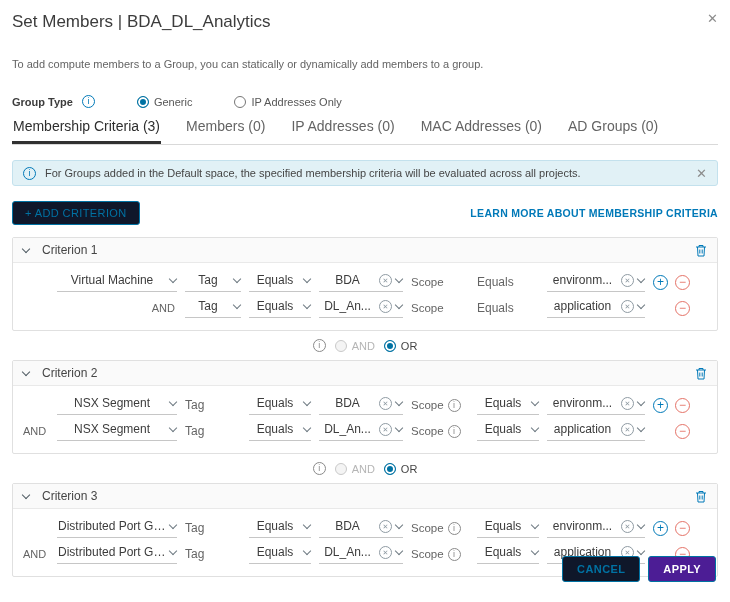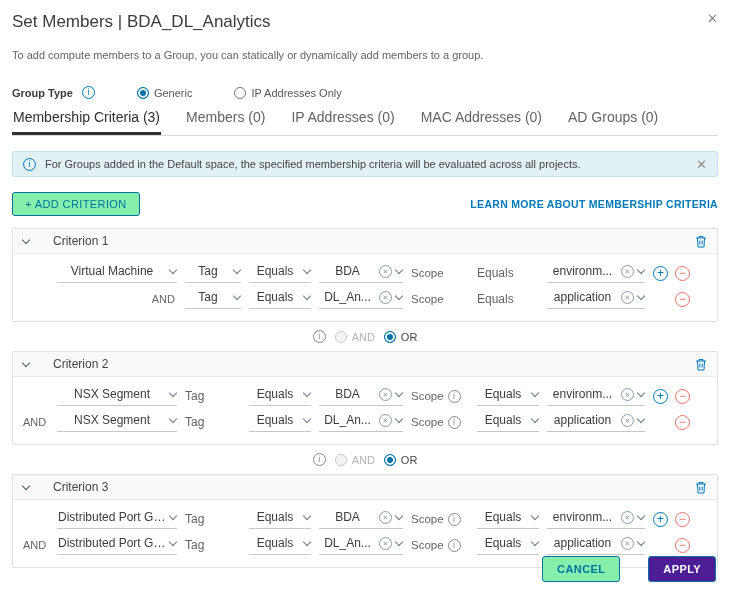--- a/index.html
+++ b/index.html
@@ -1,20 +1,20 @@
 <!DOCTYPE html>
 <html><head>
 <meta charset="utf-8">
 <style>
   *{box-sizing:border-box;margin:0;padding:0;}
   html,body{background:#fff;}
   body{font-family:"Liberation Sans",sans-serif;color:#454545;}
   .dialog{position:relative;width:730px;height:602px;background:#fff;padding:12px 12px 0;overflow:hidden;}
 
-  .dlg-header{display:flex;align-items:flex-start;justify-content:space-between;margin-bottom:17px;}
+  .dlg-header{display:flex;align-items:flex-start;justify-content:space-between;margin-bottom:26px;}
   .dlg-title{font-size:17px;font-weight:400;color:#3c3c3c;}
   .icon-x{color:#8c8c8c;font-size:13px;line-height:1;cursor:pointer;}
 
   .subtitle{font-size:11px;color:#646464;margin-bottom:25px;}
 
   .group-type{display:flex;align-items:center;gap:9px;font-size:11px;margin-bottom:5px;}
   .gt-label{font-weight:700;color:#3c3c3c;}
   .info-i{display:inline-flex;align-items:center;justify-content:center;width:13px;height:13px;border-radius:50%;border:1px solid currentColor;font-size:9px;line-height:1;flex:none;font-style:normal;}
   .info-blue{color:#0079b8;}
   .info-grey{color:#8a8a8a;}
@@ -25,26 +25,26 @@
   .gt-gap{width:24px;}
 
   .tabs{display:flex;gap:24px;border-bottom:1px solid #d9d9d9;margin-bottom:15px;}
   .tab{font-size:14px;color:#646464;padding:5px 1px 7px;border-bottom:3px solid transparent;cursor:pointer;white-space:nowrap;}
   .tab.active{color:#2e2e2e;border-bottom-color:#313131;}
 
   .banner{display:flex;align-items:center;gap:9px;background:#e1f1f6;border:1px solid #c3e1ed;border-radius:3px;padding:5px 10px;font-size:11px;color:#454545;margin-bottom:15px;min-height:26px;}
   .banner .txt{flex:1;}
 
   .toolbar{display:flex;align-items:center;justify-content:space-between;margin-bottom:12px;}
-  .btn{font-family:inherit;font-size:11px;letter-spacing:.4px;border-radius:3px;padding:5px 12px;cursor:pointer;background:#86efac;border:1px solid #0072a3;color:#0072a3;}
+  .btn{font-family:inherit;font-size:11px;letter-spacing:.4px;border-radius:3px;padding:5px 12px;cursor:pointer;background:#0f172a;border:1px solid #0072a3;color:#0072a3;}
   .btn-primary{background:#4c1d95;color:#fff;font-weight:700;border-color:#0072a3;}
   .link{font-size:10.5px;color:#0079b8;font-weight:700;letter-spacing:.3px;cursor:pointer;}
 
   .panel{border:1px solid #e0e0e0;border-radius:2px;background:#fff;}
-  .panel-header{display:flex;align-items:center;gap:24px;background:#fafafa;border-bottom:1px solid #e9e9e9;padding:4px 10px;font-size:12px;color:#454545;min-height:25px;}
+  .panel-header{display:flex;align-items:center;gap:13px;background:#fafafa;border-bottom:1px solid #e9e9e9;padding:4px 10px;font-size:12px;color:#454545;min-height:25px;}
   .trash{margin-left:auto;color:#0079b8;cursor:pointer;display:flex;align-items:center;}
   .panel-body{padding:6px 10px 9px;}
 
   .chev{display:inline-block;width:6px;height:6px;border-right:1.4px solid #6e7a82;border-bottom:1.4px solid #6e7a82;transform:rotate(45deg);margin-top:-3px;flex:none;}
   .chev-hd{border-color:#4f5b63;}
 
   .crit-row{display:flex;align-items:center;gap:8px;font-size:12px;min-height:26px;}
   .cell{flex:none;}
   .c-conj{width:26px;font-size:11px;color:#646464;}
   .c-mtype{width:120px;}
@@ -64,21 +64,21 @@
   .clearx{display:inline-flex;align-items:center;justify-content:center;width:13px;height:13px;border-radius:50%;border:1px solid #8f9ba3;color:#8f9ba3;font-size:7px;line-height:1;flex:none;cursor:pointer;}
   .circ{display:inline-flex;align-items:center;justify-content:center;width:15px;height:15px;border-radius:50%;border:1px solid currentColor;font-size:12px;line-height:1;cursor:pointer;flex:none;}
   .circ.plus{color:#0079b8;}
   .circ.minus{color:#e57368;}
   .ghost{visibility:hidden;}
 
   .join{display:flex;align-items:center;justify-content:center;gap:9px;padding:8px 0;font-size:11px;}
   .join .and-lbl{color:#b5b5b5;}
   .join .or-lbl{color:#454545;font-weight:400;}
 
-  .footer{position:absolute;right:14px;bottom:20px;display:flex;gap:28px;}
+  .footer{position:absolute;right:14px;bottom:20px;display:flex;gap:8px;}
   .footer .btn{padding:6px 14px;font-weight:700;}
 </style>
 </head>
 <body>
 
 <div class="dialog">
 
   <div class="dlg-header">
     <h1 class="dlg-title">Set Members | BDA_DL_Analytics</h1>
     <span class="icon-x">✕</span>

